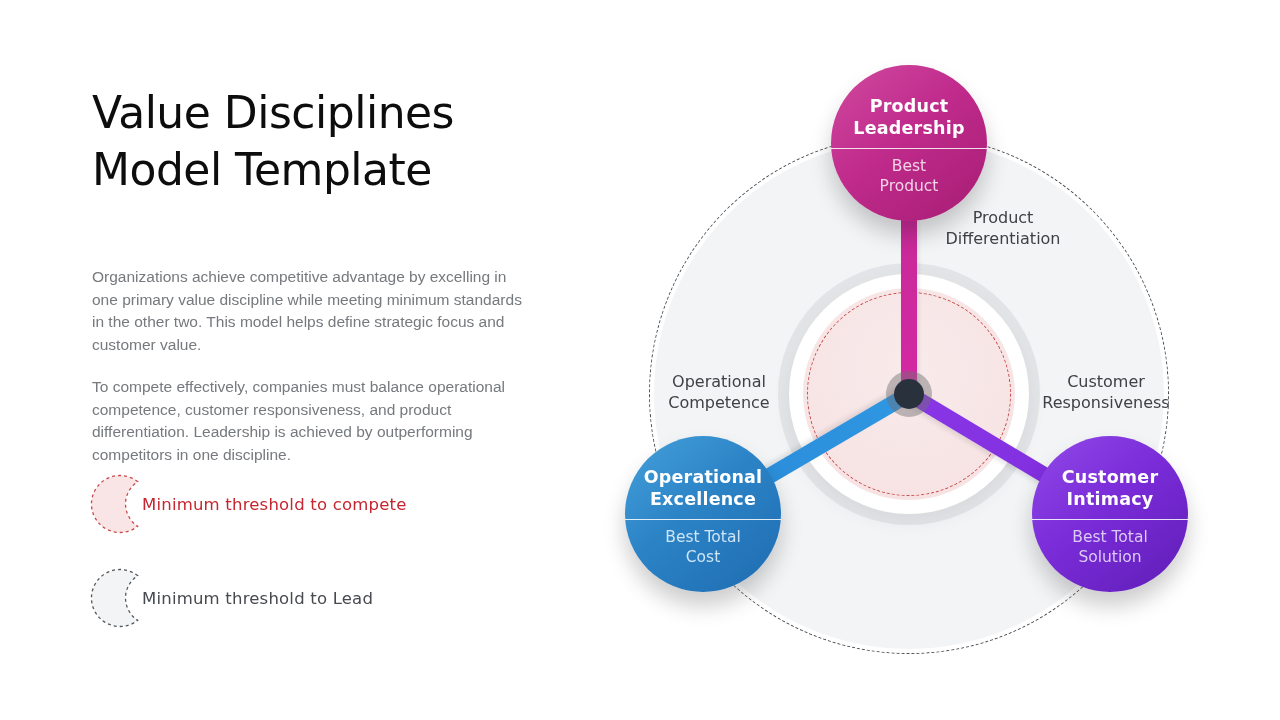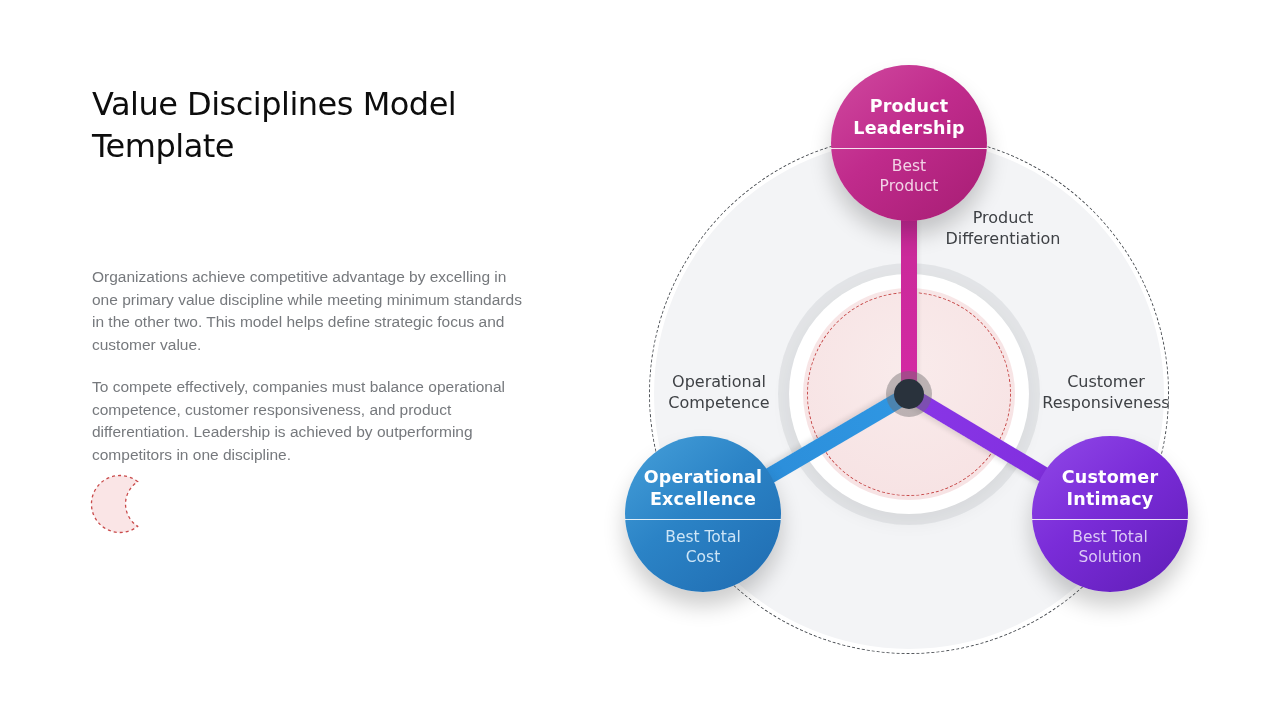--- a/index.html
+++ b/index.html
@@ -12,21 +12,21 @@
     overflow: hidden;
     font-family: "DejaVu Sans", sans-serif;
   }
   .pre { white-space: pre-line; }
 
   
   .title {
     position: absolute;
     left: 92px; top: 84px;
     width: 450px;
-    font-size: 32px;
+    font-size: 44px;
     font-weight: 500;
     line-height: 1.3;
     color: #0d0d0d;
     letter-spacing: -0.5px;
   }
   .para {
     position: absolute;
     left: 92px;
     width: 430px;
     font-family: "Liberation Sans", sans-serif;
@@ -189,22 +189,29 @@
 
   <h1 class="title">Value Disciplines Model Template</h1>
 
   <p class="para para1">Organizations achieve competitive advantage by excelling in one primary value discipline while meeting minimum standards in the other two. This model helps define strategic focus and customer value.</p>
   <p class="para para2">To compete effectively, companies must balance operational competence, customer responsiveness, and product differentiation. Leadership is achieved by outperforming competitors in one discipline.</p>
 
   <div class="legend-row legend-compete">
     <svg class="legend-swatch" viewBox="0 0 60 62">
       <path d="M 47.7 8.7 A 28.5 28.5 0 1 0 47.7 53.3 A 26.5 26.5 0 0 1 47.7 8.7 Z" stroke-width="1.3" stroke-dasharray="3 3" fill="#fae5e6" stroke="#c94a4a"></path>
     </svg>
-  </div>
-
+    <span class="legend-label">Minimum threshold to compete</span>
+  </div>
+
+  <div class="legend-row legend-lead">
+    <svg class="legend-swatch" viewBox="0 0 60 62">
+      <path d="M 47.7 8.7 A 28.5 28.5 0 1 0 47.7 53.3 A 26.5 26.5 0 0 1 47.7 8.7 Z" stroke-width="1.3" stroke-dasharray="3 3" fill="#f3f4f5" stroke="#54575b"></path>
+    </svg>
+    <span class="legend-label">Minimum threshold to Lead</span>
+  </div>
 
   <div class="circle outer-dashed"></div>
   <div class="circle outer-fill"></div>
 
   <div class="axis-label axis-pd pre">Product
 Differentiation</div>
   <div class="axis-label axis-oc pre">Operational
 Competence</div>
   <div class="axis-label axis-cr pre">Customer
 Responsiveness</div>

